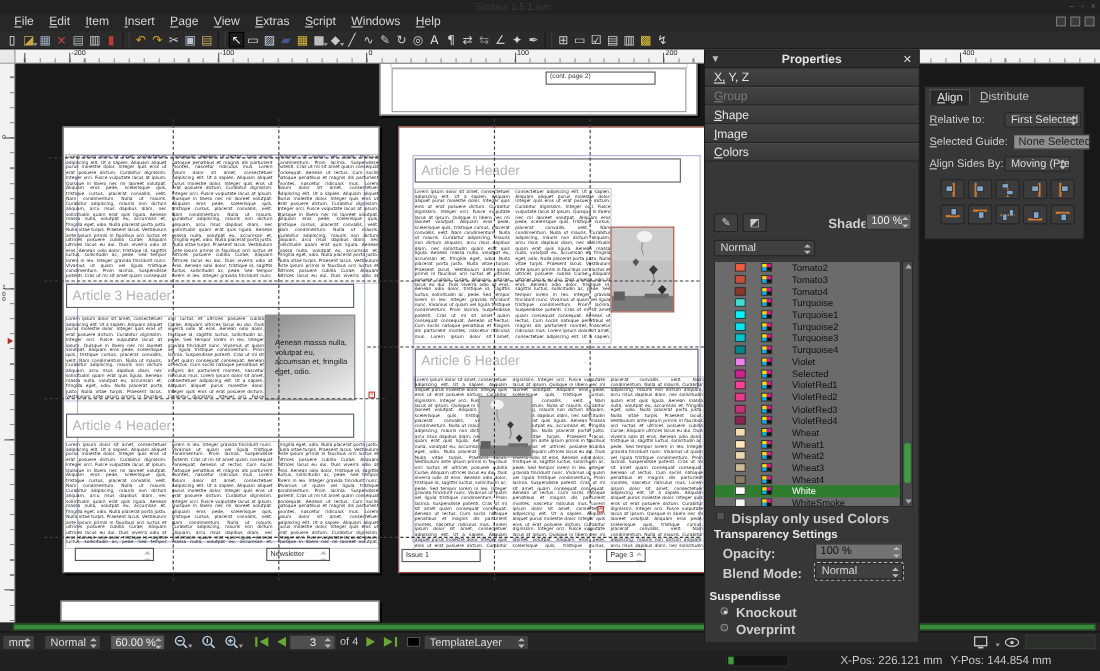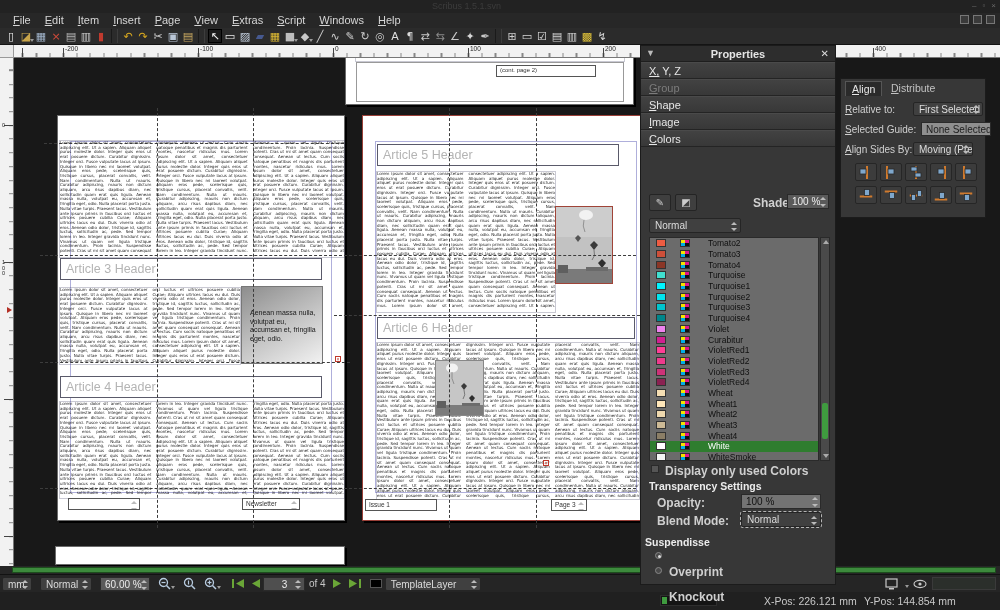--- a/index.html
+++ b/index.html
@@ -107,21 +107,21 @@
                 border-right:3px solid transparent; border-bottom:3.5px solid #bbb; }
   .dd::after  { content:""; position:absolute; left:1px; bottom:0; border-left:3px solid transparent;
                 border-right:3px solid transparent; border-top:3.5px solid #bbb; }
   .spin { position:absolute; right:1px; top:1px; width:8px; height:12px; }
   .spin::before { content:""; position:absolute; left:1px; top:1px; border-left:3px solid transparent;
                   border-right:3px solid transparent; border-bottom:3.5px solid #bbb; }
   .spin::after  { content:""; position:absolute; left:1px; bottom:1px; border-left:3px solid transparent;
                   border-right:3px solid transparent; border-top:3.5px solid #bbb; }
   .color-list { position:absolute; left:8px; top:191px; width:170px; height:224px; background:#6b6b6b;
                 border:1px solid #2a2a2a; overflow:hidden; }
-  .crow { display:flex; align-items:center; height:10.7px; padding-left:6px; }
+  .crow { display:flex; align-items:center; height:10.7px; padding-left:18px; }
   .crow .nm { font-size:8.5px; color:#101010; margin-left:18px; }
   .crow.selected { background:#2f7d2f; }
   .crow.selected .nm { color:#fff; }
   .swatch { width:10px; height:8px; border:1px solid #333; flex:0 0 auto; }
   .cmyk { width:10px; height:8px; margin-left:14px; flex:0 0 auto; display:grid;
           grid-template-columns:1fr 1fr; grid-template-rows:1fr 1fr; border:1px solid #333; }
   .cmyk i:nth-child(1){background:#f5e400;} .cmyk i:nth-child(2){background:#e0148c;}
   .cmyk i:nth-child(3){background:#00aee8;} .cmyk i:nth-child(4){background:#111;}
   .vscroll { position:absolute; left:179px; top:191px; width:10px; height:224px; background:#4a4a4a;
              border:1px solid #2a2a2a; }
@@ -295,21 +295,21 @@
           <path d="M28 13 q-2 6 1 12" stroke="#777" fill="none" stroke-width="0.7"></path>
           <polygon points="38,34 42,38 38,43 34,38" fill="#3a3a3a"></polygon>
           <path d="M38 43 q2 6 -2 10" stroke="#555" fill="none" stroke-width="0.7"></path>
           <polygon points="46,52 50,56 46,61 42,56" fill="#2e2e2e"></polygon>
           <polygon points="22,28 25,31 22,35 19,31" fill="#555"></polygon>
           <rect y="62" width="56" height="14" fill="#7a7a7a"></rect>
           <rect x="2" y="58" width="10" height="8" fill="#5f5f5f"></rect>
           <rect x="30" y="60" width="22" height="4" fill="#6a6a6a"></rect>
         </svg>
       </div>
-      <div class="art-header" style="left:14px; top:201px; width:258px; height:22px;">Article 6 Header</div>
+      <div class="art-header" style="left:14px; top:201px; width:258px; height:36px;">Article 6 Header</div>
       <div class="story cols3" style="left:14px; top:227px; width:262px; height:156px;">Lorem ipsum dolor sit amet, consectetuer adipiscing elit. Ut a sapien. Aliquam aliquet purus molestie dolor. Integer quis eros ut erat posuere dictum. Curabitur dignissim. Integer orci. Fusce vulputate lacus at ipsum. Quisque in libero nec mi laoreet volutpat. Aliquam eros pede, scelerisque quis, tristique cursus, placerat convallis, velit. Nam condimentum. Nulla ut mauris. Curabitur adipiscing, mauris non dictum aliquam, arcu risus dapibus diam, nec sollicitudin quam erat quis ligula. Aenean massa nulla, volutpat eu, accumsan et, fringilla eget, odio. Nulla placerat porta justo. Nulla vitae turpis. Praesent lacus. Vestibulum ante ipsum primis in faucibus orci luctus et ultrices posuere cubilia Curae; Aliquam ultrices lacus eu dui. Duis viverra odio at eros. Aenean odio dolor, tristique id, sagittis luctus, sollicitudin ac, pede. Sed tempor lorem in leo. Integer gravida tincidunt nunc. Vivamus ut quam vel ligula tristique condimentum. Proin lacinia. Suspendisse potenti. Cras ut mi sit amet quam consequat consequat. Aenean ut lectus. Cum sociis natoque penatibus et magnis dis parturient montes, nascetur ridiculus mus. Lorem ipsum dolor sit amet, consectetuer adipiscing elit. Ut a sapien. Aliquam aliquet purus molestie dolor. Integer quis eros ut erat posuere dictum. Curabitur dignissim. Integer orci. Fusce vulputate lacus at ipsum. Quisque in libero nec mi laoreet volutpat. Aliquam eros pede, scelerisque quis, tristique cursus, placerat convallis, velit. Nam condimentum. Nulla ut mauris. Curabitur adipiscing, mauris non dictum aliquam, arcu risus dapibus diam, nec sollicitudin quam erat quis ligula. Aenean massa nulla, volutpat eu, accumsan et, fringilla eget, odio. Nulla placerat porta justo. Nulla vitae turpis. Praesent lacus. Vestibulum ante ipsum primis in faucibus orci luctus et ultrices posuere cubilia Curae; Aliquam ultrices lacus eu dui. Duis viverra odio at eros. Aenean odio dolor, tristique id, sagittis luctus, sollicitudin ac, pede. Sed tempor lorem in leo. Integer gravida tincidunt nunc. Vivamus ut quam vel ligula tristique condimentum. Proin lacinia. Suspendisse potenti. Cras ut mi sit amet quam consequat consequat. Aenean ut lectus. Cum sociis natoque penatibus et magnis dis parturient montes, nascetur ridiculus mus. Lorem ipsum dolor sit amet, consectetuer adipiscing elit. Ut a sapien. Aliquam aliquet purus molestie dolor. Integer quis eros ut erat posuere dictum. Curabitur dignissim. Integer orci. Fusce vulputate lacus at ipsum. Quisque in libero nec mi laoreet volutpat. Aliquam eros pede, scelerisque quis, tristique cursus, placerat convallis, velit. Nam condimentum. Nulla ut mauris. Curabitur adipiscing, mauris non dictum aliquam, arcu risus dapibus diam, nec sollicitudin quam erat quis ligula. Aenean massa nulla, volutpat eu, accumsan et, fringilla eget, odio. Nulla placerat porta justo. Nulla vitae turpis. Praesent lacus. Vestibulum ante ipsum primis in faucibus orci luctus et ultrices posuere cubilia Curae; Aliquam ultrices lacus eu dui. Duis viverra odio at eros. Aenean odio dolor, tristique id, sagittis luctus, sollicitudin ac, pede. Sed tempor lorem in leo. Integer gravida tincidunt nunc. Vivamus ut quam vel ligula tristique condimentum. Proin lacinia. Suspendisse potenti. Cras ut mi sit amet quam consequat consequat. Aenean ut lectus. Cum sociis natoque penatibus et magnis dis parturient montes, nascetur ridiculus mus. Lorem ipsum dolor sit amet, consectetuer adipiscing elit. Ut a sapien. Aliquam aliquet purus molestie dolor. Integer quis eros ut erat posuere dictum. Curabitur dignissim. Integer orci. Fusce vulputate lacus at ipsum. Quisque in libero nec mi laoreet volutpat. Aliquam eros pede, scelerisque quis, tristique cursus, placerat convallis, velit. Nam condimentum. Nulla ut mauris. Curabitur adipiscing, mauris non dictum aliquam, arcu risus dapibus diam, nec sollicitudin quam erat quis ligula. Aenean massa nulla, volutpat eu, accumsan et, fringilla eget, odio. Nulla placerat porta justo. Nulla vitae turpis. Praesent lacus. Vestibulum ante ipsum primis in faucibus orci luctus et ultrices posuere cubilia Curae; Aliquam ultrices lacus eu dui. Duis viverra odio at eros. Aenean odio dolor, tristique id, sagittis luctus, sollicitudin ac, pede. Sed tempor lorem in leo. Integer gravida tincidunt nunc. Vivamus ut quam vel ligula tristique condimentum. Proin lacinia. Suspendisse potenti. Cras ut mi sit amet quam consequat consequat. Aenean ut lectus. Cum sociis natoque penatibus et magnis dis parturient montes, nascetur ridiculus mus.</div>
       <div class="kite-img" style="left:72px; top:244px; width:49px; height:56px; border:1px solid #888;">
         <svg width="47" height="54" viewBox="0 0 47 54">
           <rect width="47" height="54" fill="#c6c6c6"></rect>
           <ellipse cx="16" cy="7" rx="6" ry="4.5" fill="#f4f4f4"></ellipse>
           <path d="M16 11 q-1 7 2 12" stroke="#777" fill="none" stroke-width="0.7"></path>
           <polygon points="28,22 31,25 28,29 25,25" fill="#3a3a3a"></polygon>
           <path d="M28 29 q2 5 -1 9" stroke="#555" fill="none" stroke-width="0.7"></path>
           <polygon points="36,34 39,37 36,41 33,37" fill="#2e2e2e"></polygon>
           <rect y="44" width="47" height="10" fill="#7c7c7c"></rect>
@@ -458,21 +458,21 @@
           <span class="nm">Violet</span>
         </div>
         <div class="crow">
           <span class="swatch" style="background: rgb(208, 32, 144);"></span>
           <span class="cmyk">
             <i></i>
             <i></i>
             <i></i>
             <i></i>
           </span>
-          <span class="nm">Curabitur</span>
+          <span class="nm">Selected</span>
         </div>
         <div class="crow">
           <span class="swatch" style="background: rgb(255, 62, 150);"></span>
           <span class="cmyk">
             <i></i>
             <i></i>
             <i></i>
             <i></i>
           </span>
           <span class="nm">VioletRed1</span>
@@ -594,21 +594,21 @@
       <span class="spin"></span>
     </div>
     <span class="plabel" style="position:absolute; left:16px; top:468px;">Blend Mode:</span>
     <div class="combo" style="left:100px; top:466px; width:80px; height:15px; outline:1px dashed #b5b5b5;">
       <span>Normal</span>
       <span class="dd"></span>
     </div>
 
     <div class="heading" style="left:4px; top:490px;">Suspendisse</div>
     <div class="radio sel" style="left:14px; top:506px;"></div>
-    <span class="plabel" style="position:absolute; left:28px; top:504px;margin-top:40px;">Knockout</span>
+    <span class="plabel" style="position:absolute; left:28px; top:504px;">Knockout</span>
     <div class="radio" style="left:14px; top:521px;"></div>
     <span class="plabel" style="position:absolute; left:28px; top:519px;">Overprint</span>
   </div>
 
   <div class="panel align-panel">
     <div class="tab active" style="left:4px;">Align</div>
     <div class="tab" style="left:44px;">Distribute</div>
     <span class="apanel-label" style="left:4px; top:25px;">Relative to:</span>
     <div class="combo" style="left:72px; top:23px; width:70px; height:14px;">
       <span>First Selected</span>

